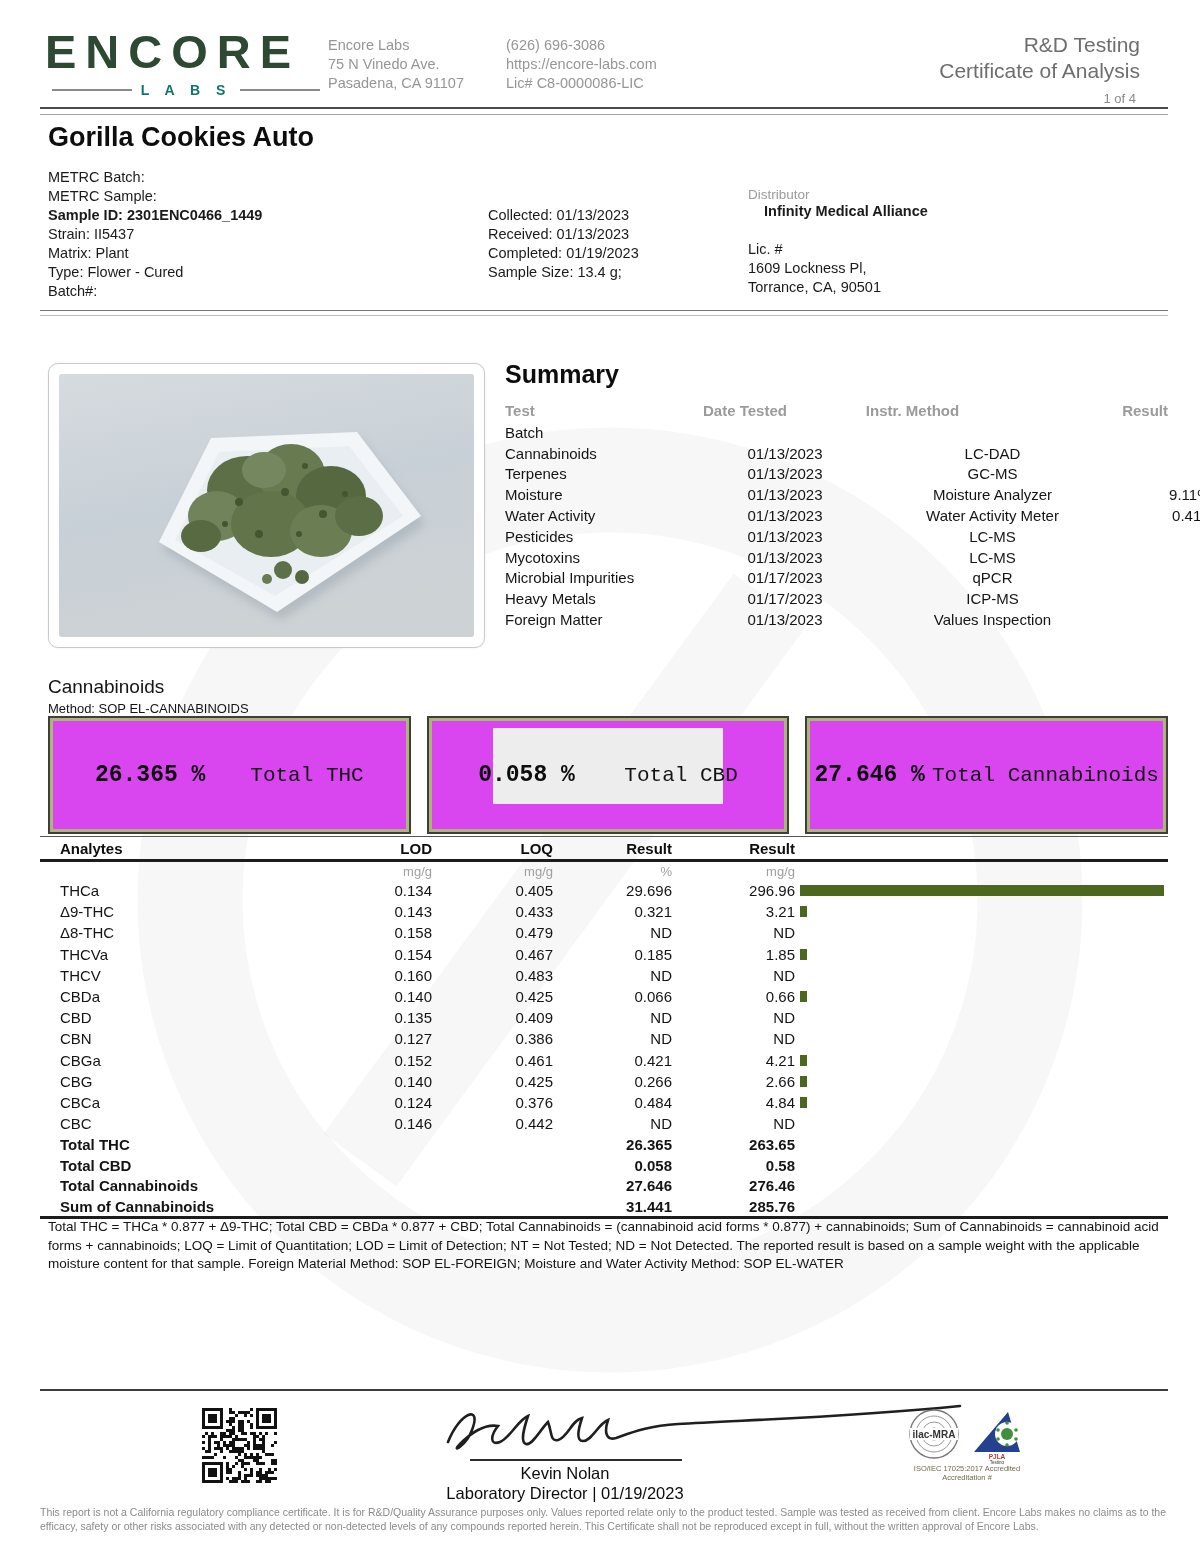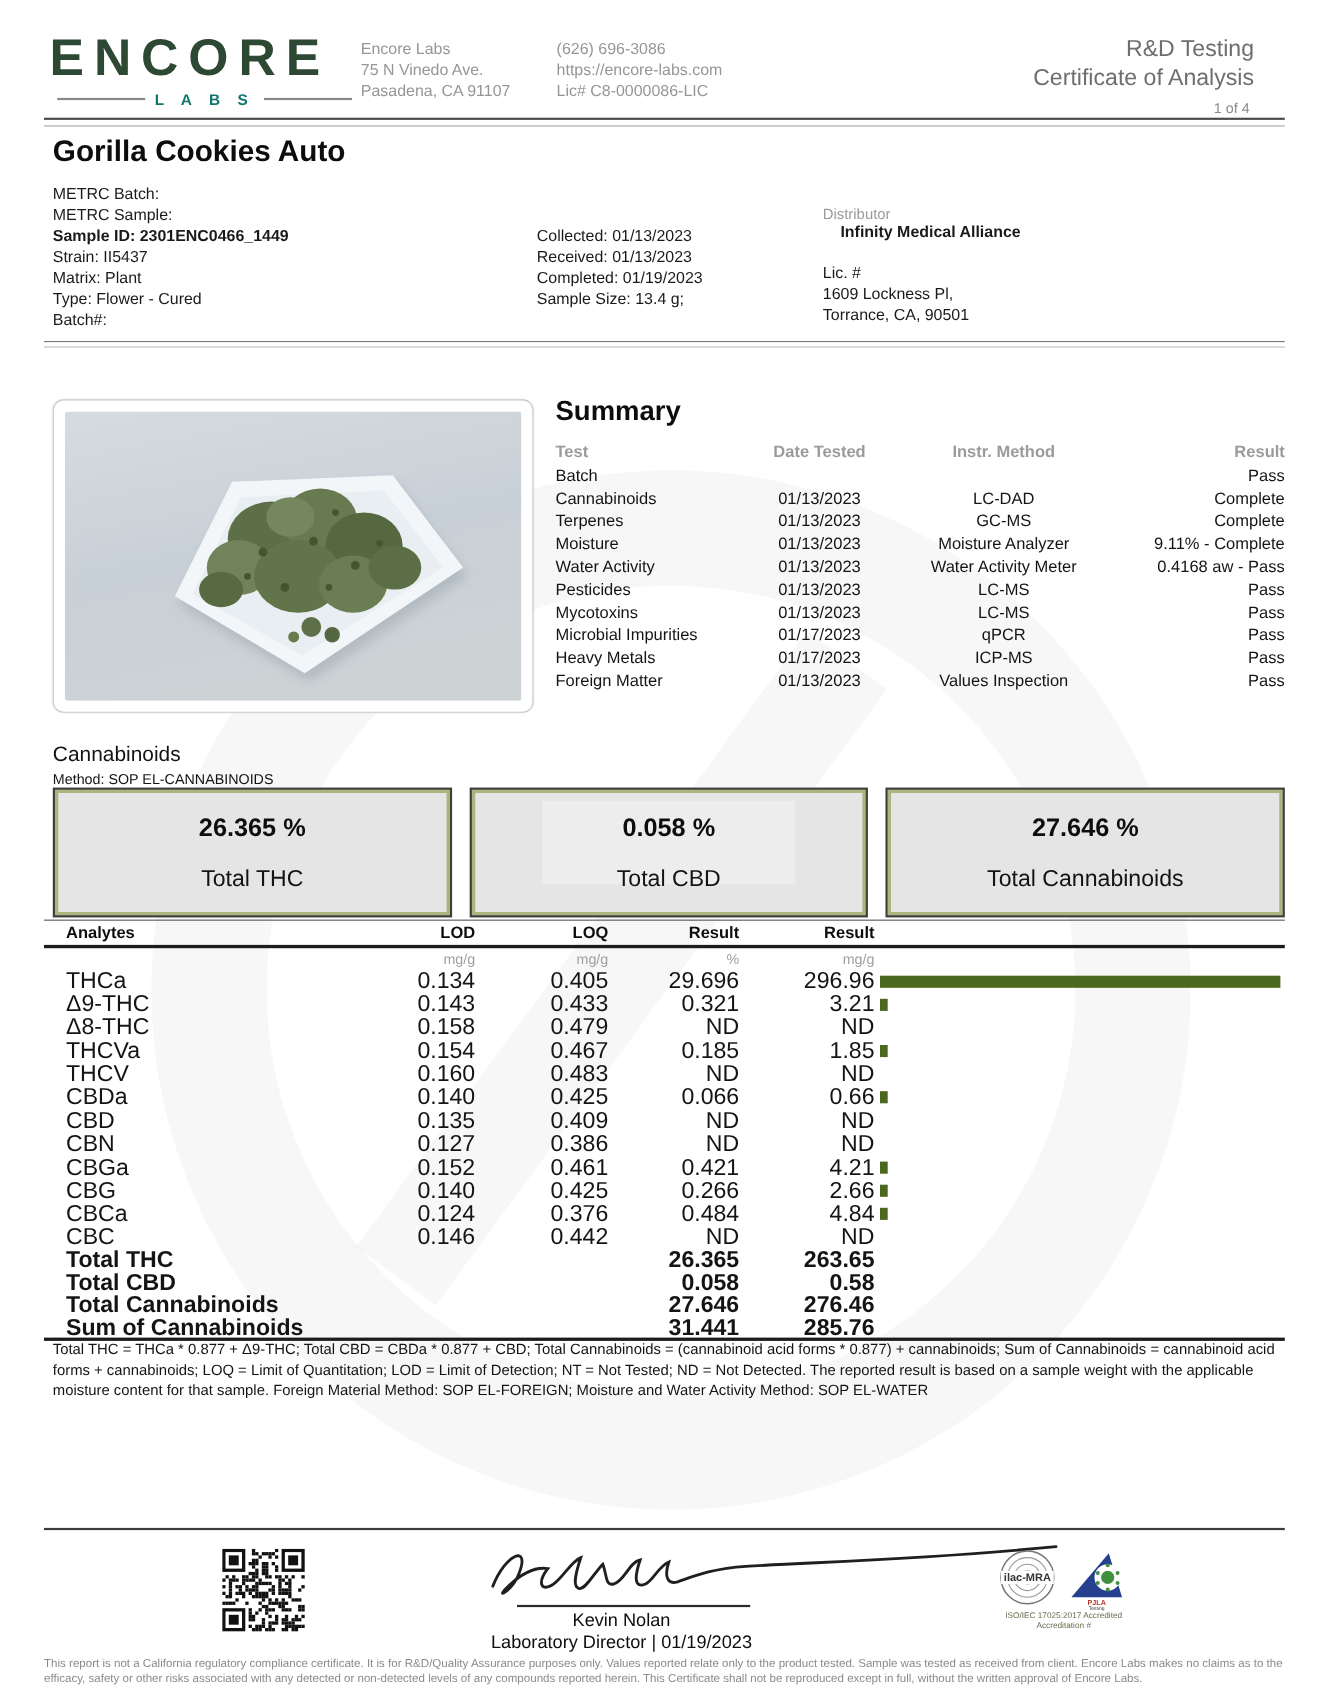--- a/index.html
+++ b/index.html
@@ -34,42 +34,42 @@
   
   .photo-card{left:48px;top:363px;width:437px;height:285px;background:#fff;border:1px solid #c9c9c9;
               border-radius:10px;padding:10px;box-sizing:border-box;box-shadow:0 0 2px rgba(0,0,0,0.08);}
   .photo-card svg{display:block;border-radius:3px;}
 
   
   .summary-title{left:505px;top:360px;font-size:25px;font-weight:bold;color:#0d0d0d;}
   .summary-table{left:505px;top:398px;width:663px;}
   .shead,.srow{display:grid;grid-template-columns:175px 130px 205px 153px;}
   .shead{font-weight:bold;color:#9b9b9b;font-size:15px;height:24px;align-items:center;}
-  .srow{font-size:15px;height:20.8px;align-items:center;color:#141414;}
+  .srow{font-size:15px;height:20.8px;align-items:center;color:#141414;gap:40px;}
   .s-test{text-align:left;}
   .s-date{text-align:center;}
   .s-method{text-align:center;}
   .s-result{text-align:right;}
 
   
   .cann-title{left:48px;top:676px;font-size:19px;color:#141414;}
   .cann-method{left:48px;top:701px;font-size:13px;color:#141414;}
   .totals-row{left:48px;top:716px;width:1120px;display:flex;gap:16px;}
-  .total-box{flex:1;height:114px;background:#e5e5e5;border:2px solid #3f3f37;box-shadow:inset 0 0 0 3px #aeb47d;
-             display:flex;flex-direction:column;align-items:center;justify-content:space-evenly;position:relative;}
+  .total-box{flex:1;height:114px;background:#d946ef;border:2px solid #3f3f37;box-shadow:inset 0 0 0 3px #aeb47d;
+             display:flex;flex-direction:row;align-items:center;justify-content:space-evenly;position:relative;font-family:Liberation Mono, monospace;}
   .total-box .val{font-size:23px;font-weight:bold;color:#0d0d0d;z-index:1;}
   .total-box .lbl{font-size:21px;color:#141414;z-index:1;}
   .cbd-patch{position:absolute;left:50%;top:10px;transform:translateX(-50%);width:230px;height:76px;background:#ededed;z-index:0;}
 
   
   .an-table{left:40px;top:836px;width:1128px;border-top:1px solid #555;}
   .an-grid{display:grid;grid-template-columns:260px 132px 121px 119px 123px 373px;align-items:center;}
   .an-head{font-weight:bold;font-size:15px;height:22px;border-bottom:3px solid #1c1c1c;color:#0d0d0d;}
   .an-units{font-size:13px;height:18px;color:#a0a0a0;}
-  .an-row{font-size:21px;height:21.2px;color:#141414;}
+  .an-row{font-size:15px;height:21.2px;color:#141414;}
   .an-row.total{font-weight:bold;height:20.5px;}
   .an-name{padding-left:8px;text-align:left;margin-left:12px;}
   .num{text-align:right;}
   .barcell{padding-left:5px;display:flex;align-items:center;}
   .bar{height:11px;background:#4c671e;}
   .an-bottom{border-bottom:3px solid #1c1c1c;}
 
   .footnote{left:48px;top:1218px;width:1112px;font-size:13.5px;line-height:18.5px;color:#141414;}
 
   

